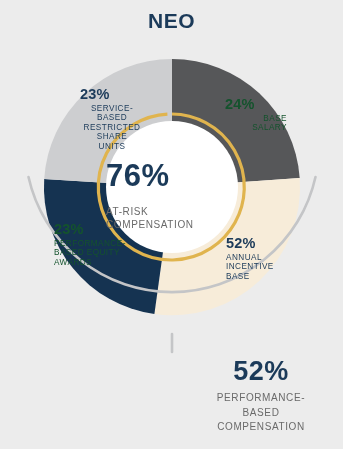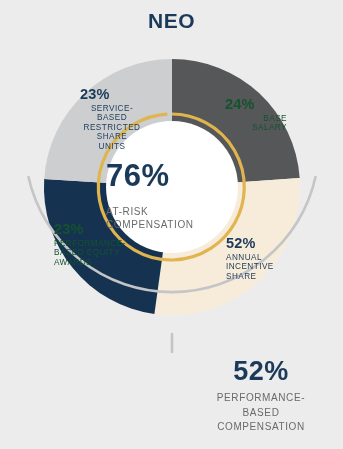--- a/index.html
+++ b/index.html
@@ -141,21 +141,21 @@
   <div class="seg-label wt" id="label-base">
     <span class="seg-pct">24%</span>
     <span class="seg-desc" style="white-space: pre-line; text-align: right;">BASE
 SALARY</span>
   </div>
 
   <div class="seg-label nv" id="label-aip">
     <span class="seg-pct">52%</span>
     <span class="seg-desc" style="white-space: pre-line;">ANNUAL
 INCENTIVE
-SHARE</span>
+BASE</span>
   </div>
 
   <div class="seg-label wt" id="label-pbea">
     <span class="seg-pct">23%</span>
     <span class="seg-desc" style="white-space: pre-line;">PERFORMANCE-
 BASED EQUITY
 AWARDS</span>
   </div>
 
   <div id="center-block">

